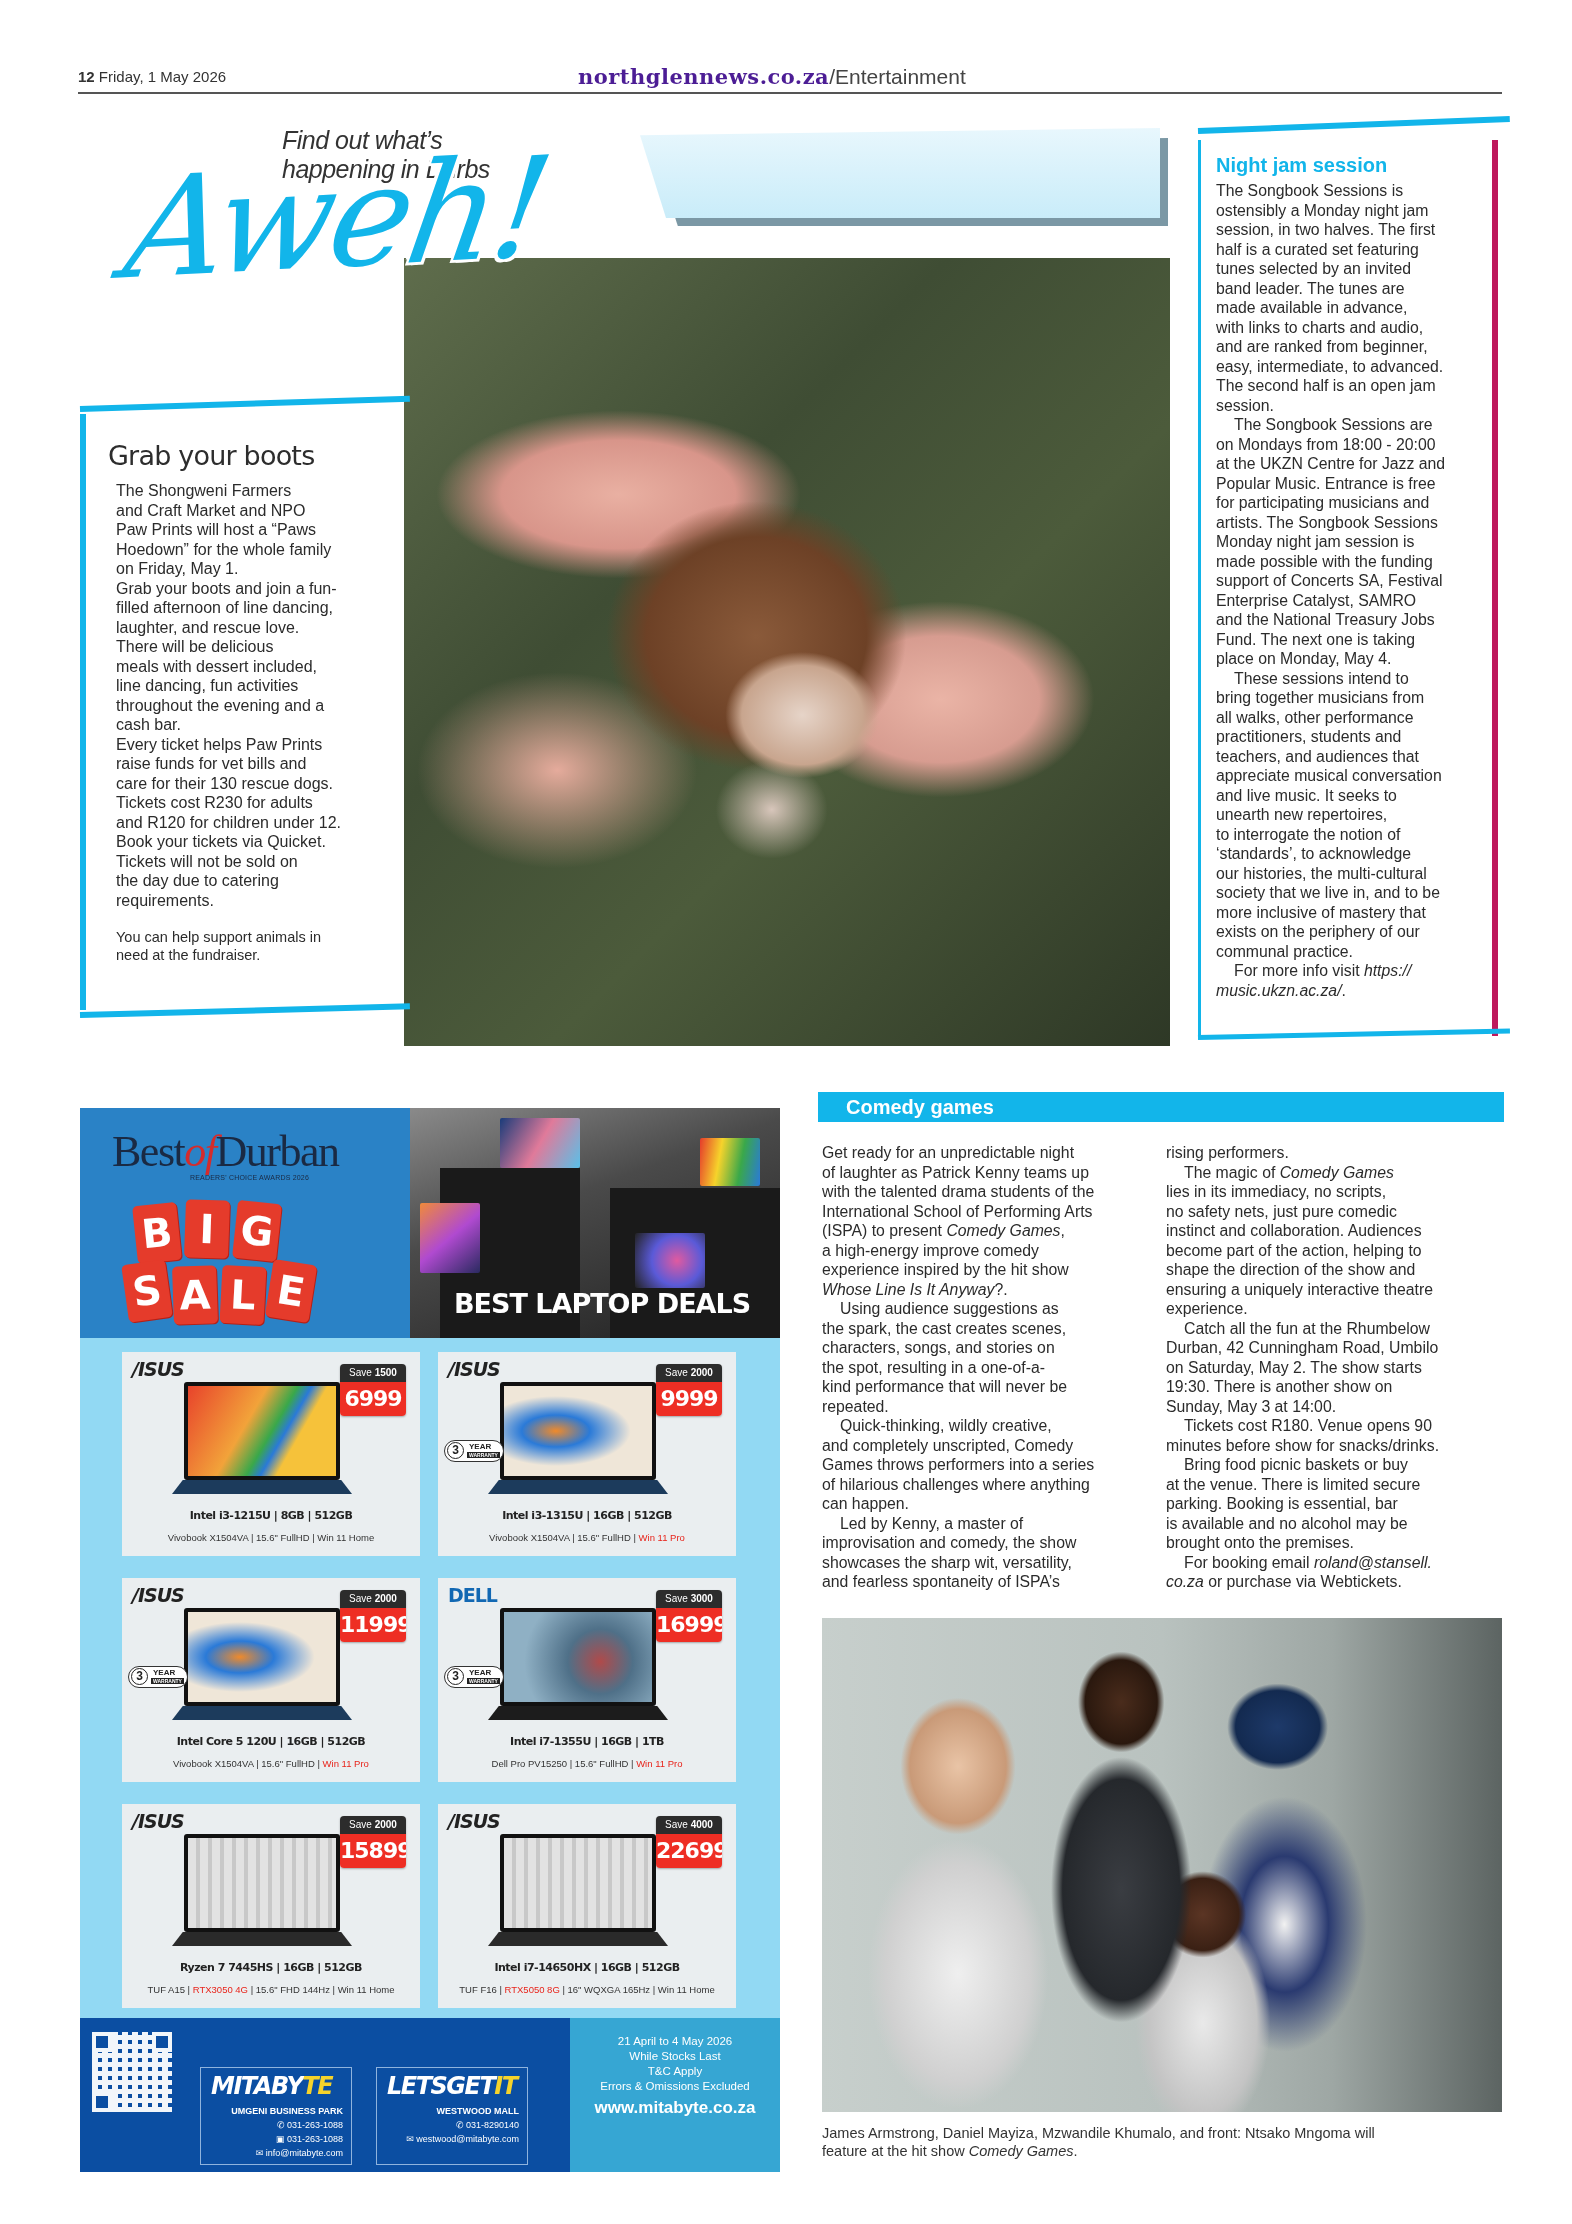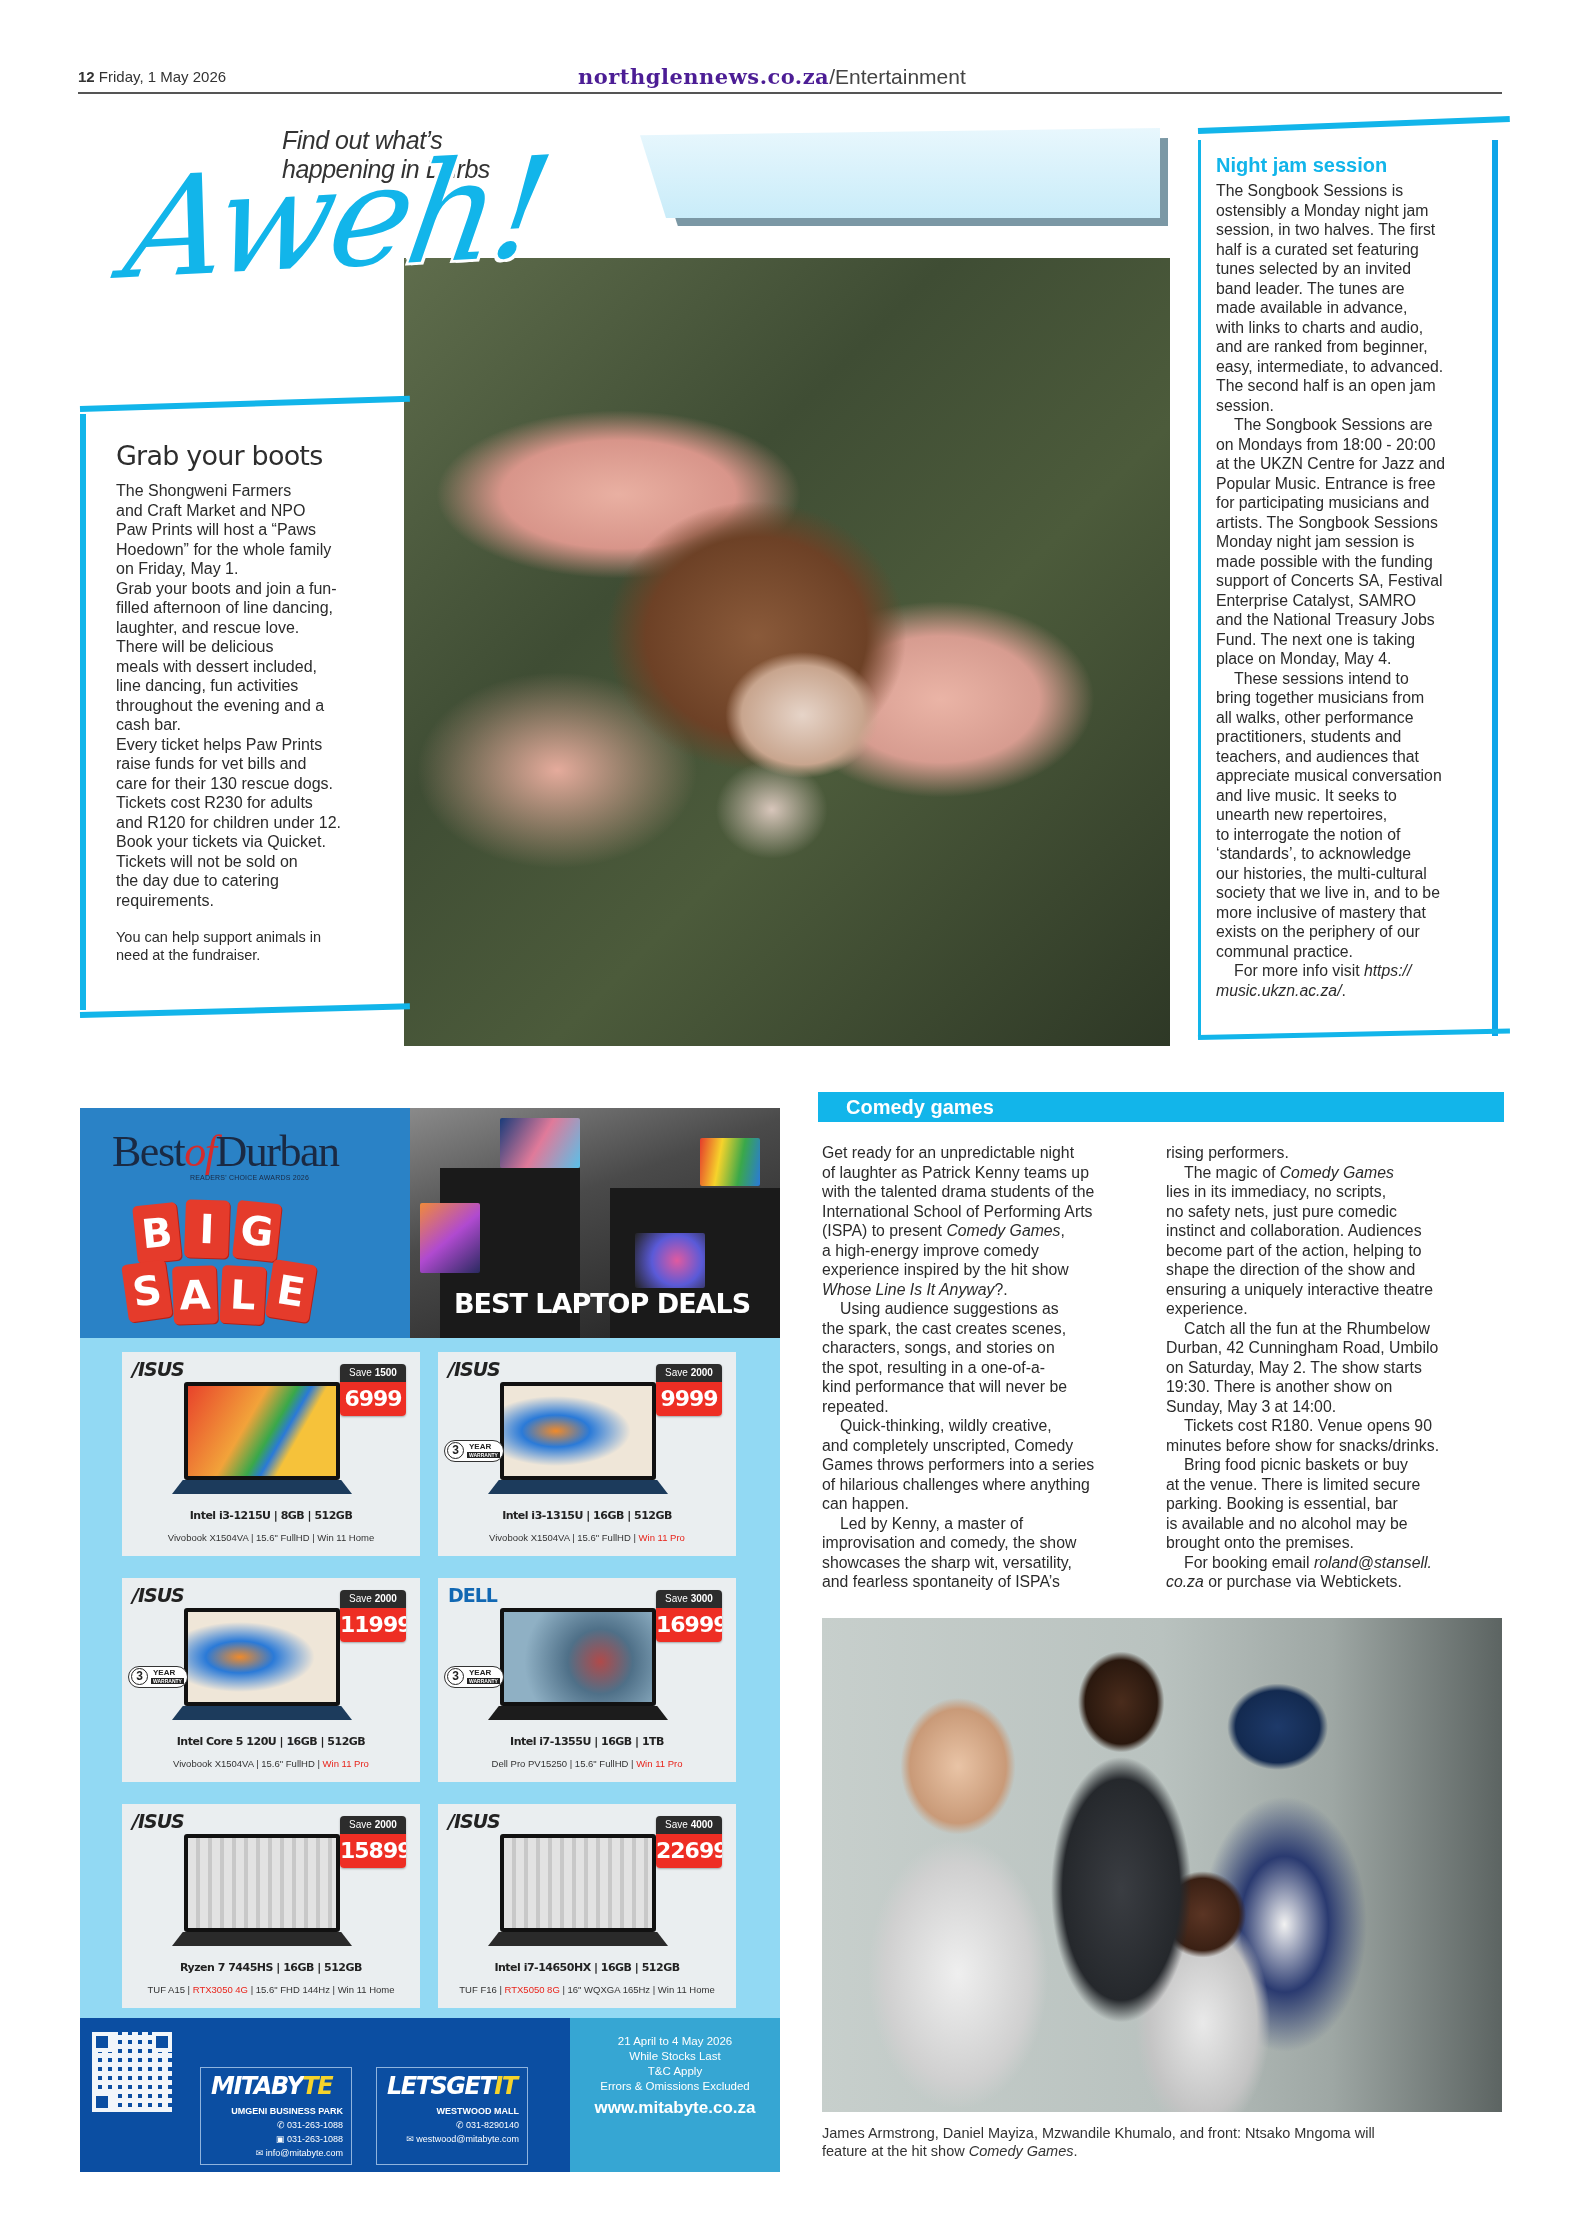--- a/index.html
+++ b/index.html
@@ -34,26 +34,26 @@
       radial-gradient(ellipse 260px 120px at 28% 30%, #e9b0a2 0%, #d8958a 45%, transparent 70%),
       radial-gradient(ellipse 220px 140px at 70% 56%, #eab4a6 0%, #d79c90 45%, transparent 70%),
       radial-gradient(ellipse 200px 140px at 20% 65%, #e5ab9c 0%, transparent 70%),
       linear-gradient(135deg, #5f6d4c 0%, #3f4d34 35%, #4c5b3b 60%, #2e3826 100%);
   }
 
   
   .boots { position: absolute; left: 80px; top: 414px; width: 322px; height: 596px; border-left: 6px solid #12b5ea; background: #fff; z-index: 4; }
   .boots::before { content: ""; position: absolute; left: -6px; top: -8px; width: 330px; height: 6px; background: #12b5ea; transform: rotate(-1.8deg); transform-origin: left; }
   .boots::after { content: ""; position: absolute; left: -6px; bottom: -8px; width: 330px; height: 6px; background: #12b5ea; transform: rotate(-1.5deg); transform-origin: left; }
-  .boots h2 { font-family: "DejaVu Sans", sans-serif; font-weight: normal; font-size: 27px; color: #2d2d2d; margin: 26px 0 10px 30px; letter-spacing: -0.8px; }
+  .boots h2 { font-family: "DejaVu Sans", sans-serif; font-weight: normal; font-size: 27px; color: #2d2d2d; margin: 26px 0 10px 22px; letter-spacing: -0.8px; }
   .boots p { font-size: 16px; line-height: 19.5px; margin-left: 30px; color: #2b2b2b; white-space: pre-line; }
   .boots p.small { font-size: 14.5px; line-height: 18px; margin-top: 18px; }
 
   
-  .jam { position: absolute; left: 1198px; top: 140px; width: 300px; height: 896px; border-right: 6px solid #0ea5e9; border-left: 3px solid #12b5ea; background: #fff; }
+  .jam { position: absolute; left: 1198px; top: 140px; width: 300px; height: 896px; border-right: 6px solid #be185d; border-left: 3px solid #12b5ea; background: #fff; }
   .jam::before { content: ""; position: absolute; left: -3px; top: -12px; width: 312px; height: 6px; background: #12b5ea; transform: rotate(-2.2deg); transform-origin: left; }
   .jam::after { content: ""; position: absolute; left: -3px; bottom: -4px; width: 312px; height: 5px; background: #12b5ea; transform: rotate(-1.2deg); transform-origin: left; }
   .jam h2 { font-weight: bold; font-size: 20px; color: #12b5ea; margin: 14px 0 4px 15px; }
   .jam p { font-size: 15.8px; line-height: 19.5px; margin-left: 15px; margin-right: 8px; color: #2b2b2b; white-space: pre-line; }
   .jam p.indent { text-indent: 18px; }
 
   
   .ad { position: absolute; left: 80px; top: 1108px; width: 700px; height: 1064px; background: #92d9f3; overflow: hidden; }
   .ad-top { position: absolute; left: 0; top: 0; width: 700px; height: 230px; }
   .ad-top-left { position: absolute; left: 0; top: 0; width: 330px; height: 230px; background: #2a82c6; }

